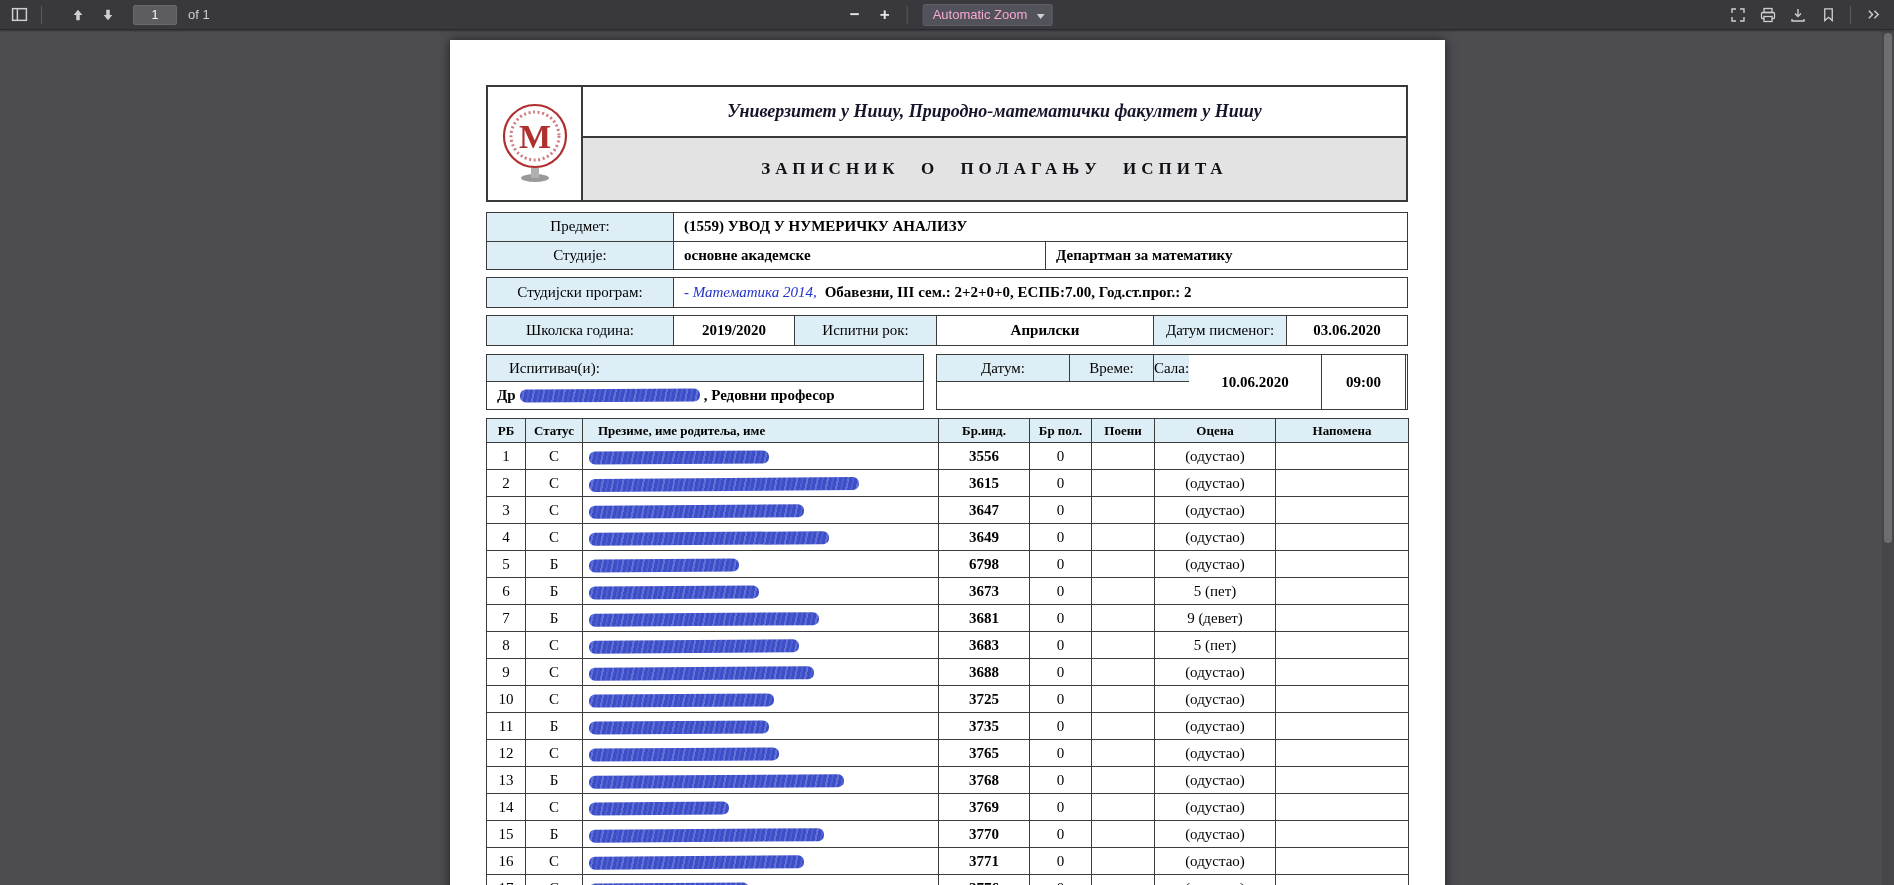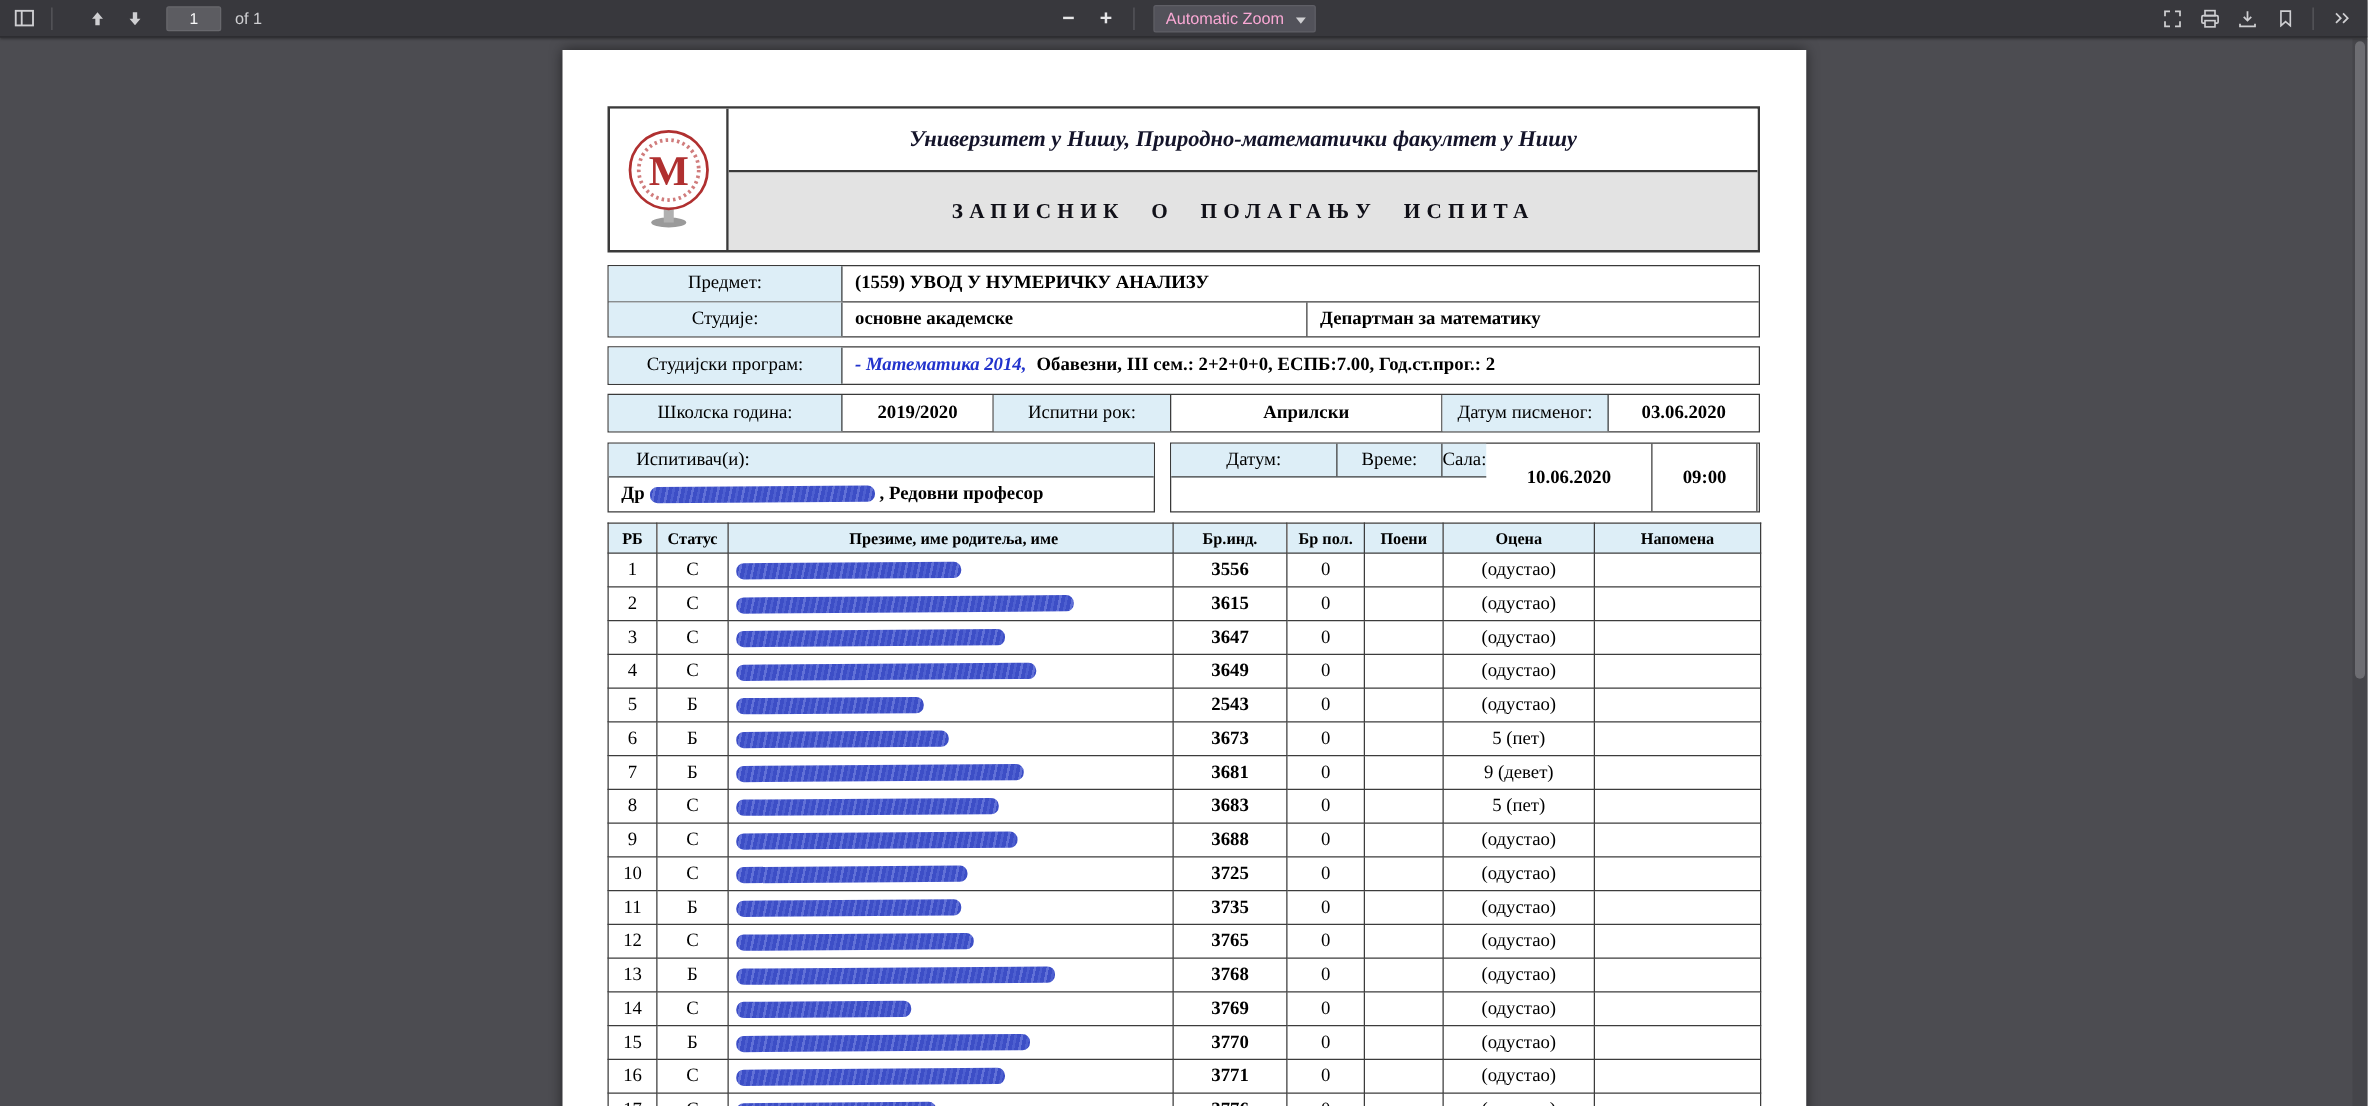--- a/index.html
+++ b/index.html
@@ -60,38 +60,38 @@
   .lbl{background:var(--accent-label-bg);justify-content:center;text-align:center}
   .val{font-weight:bold;padding-left:10px}
   .b-r{border-right:1px solid var(--line)}
   .b-b{border-bottom:1px solid var(--line)}
 
   .row-ab{left:36px;top:172px;width:922px;height:58px;flex-direction:column}
   .row-ab .r{display:flex;flex:1}
   .row-c{left:36px;top:237px;width:922px;height:31px}
   .row-d{left:36px;top:275px;width:922px;height:31px}
   .val-center{font-weight:bold;justify-content:center;padding-left:0}
-  .prog-link{color:var(--program-link);font-style:italic;font-weight:bold;margin-right:8px}
+  .prog-link{color:var(--program-link);font-style:italic;font-weight:normal;margin-right:8px}
 
   .exm-left{left:36px;top:314px;width:438px;height:56px;flex-direction:column}
   .exm-right{left:486px;top:314px;width:472px;height:56px;flex-direction:row}
   .exm-hdr{height:27px;background:var(--accent-label-bg);display:flex;border-bottom:1px solid var(--line)}
   .exm-valrow{flex:1;display:flex}
 
   
   .scribble{display:inline-block;height:13px;border-radius:6px;vertical-align:middle;
     background:repeating-linear-gradient(102deg,var(--scribble-ink) 0 3px,#5566d4 3px 5px,var(--scribble-ink) 5px 8px,#4053cc 8px 10px);
     transform:rotate(-.4deg);opacity:.93}
 
   
   .results{left:36px;top:378px;width:922px;border-collapse:collapse;table-layout:fixed;font-size:15px}
   .results th,.results td{border:1px solid var(--line);overflow:hidden;white-space:nowrap}
   .results{border:1.5px solid #3a3a3a}
   .results thead th{height:24px;background:var(--accent-label-bg);font-size:13px;font-weight:bold;text-align:center}
-  .results thead th.name-h{text-align:center;padding-left:5px}
+  .results thead th.name-h{text-align:left;padding-left:15px}
   .results tbody td{height:27px;text-align:center}
   .results tbody td.name-cell{text-align:left;padding-left:6px}
   .results tbody td.idx{font-weight:bold}
 </style>
 </head>
 <body>
 
 <div class="toolbar">
   <div class="tb-left">
     <div class="tb-btn">
@@ -315,21 +315,21 @@
     <td></td>
     <td>(одустао)</td>
     <td></td>
   </tr>
         <tr>
     <td>5</td>
     <td>Б</td>
     <td class="name-cell">
       <span class="scribble" style="width: 150px;"></span>
     </td>
-    <td class="idx">2543</td>
+    <td class="idx">6798</td>
     <td>0</td>
     <td></td>
     <td>(одустао)</td>
     <td></td>
   </tr>
         <tr>
     <td>6</td>
     <td>Б</td>
     <td class="name-cell">
       <span class="scribble" style="width: 170px;"></span>

